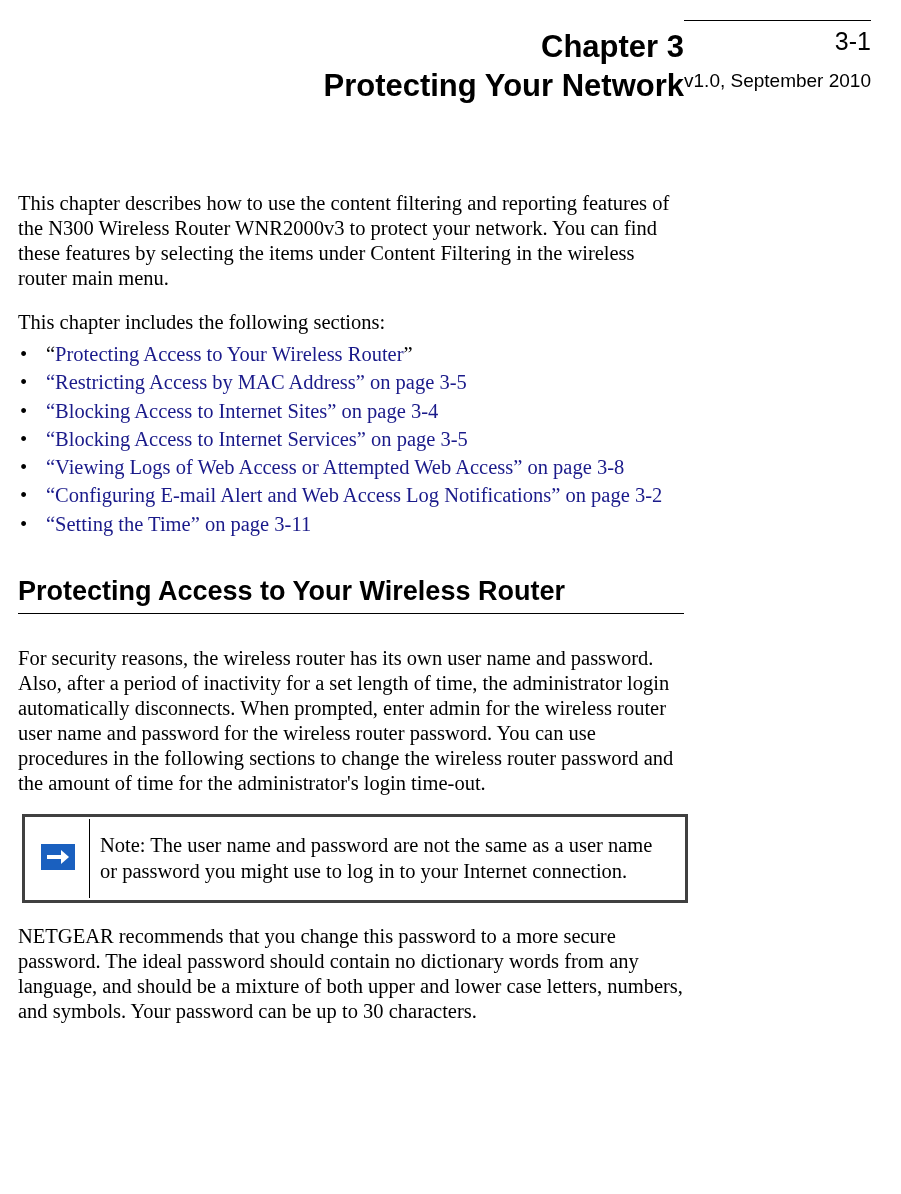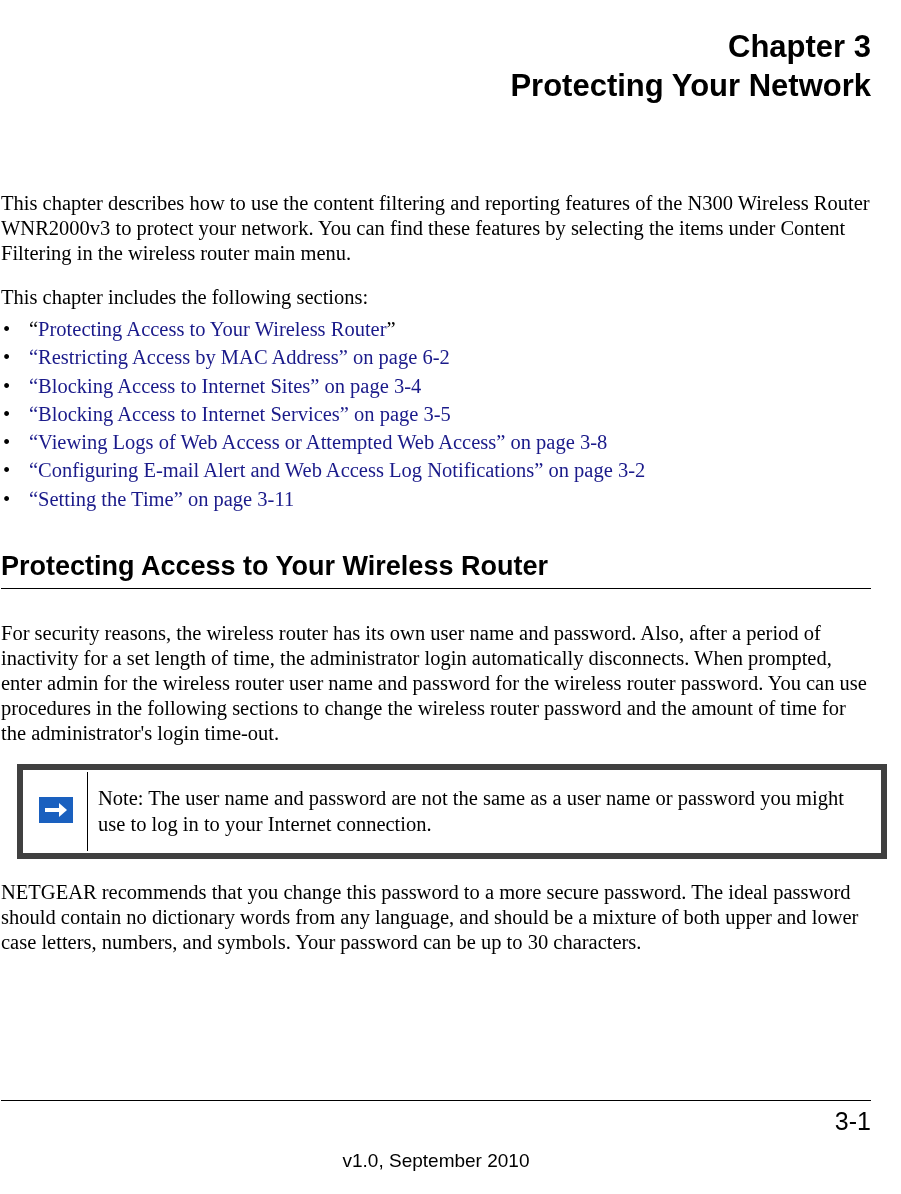--- a/index.html
+++ b/index.html
@@ -6,25 +6,25 @@
       margin: 0;
       padding: 0;
       font-family: "Times New Roman", Times, serif;
       color: #000;
       background: #fff;
       width: 901px;
       height: 1194px;
       box-sizing: border-box;
     }
     .page {
-      padding: 20px 30px 0 1px;
+      padding: 20px 30px 0 18px;
       box-sizing: border-box;
       height: 100%;
       display: flex;
-      flex-direction: column;
+      flex-direction: row;
     }
     .content {
       flex: 1;
     }
     .chapter-heading {
       text-align: right;
       font-family: Arial, Helvetica, sans-serif;
       font-weight: bold;
       font-size: 31px;
       line-height: 1.25;
@@ -72,22 +72,22 @@
     }
     .body-para {
       font-size: 20.5px;
       line-height: 1.22;
       margin-bottom: 18px;
     }
     .bold {
       font-weight: normal;
     }
     .note-box {
-      border: 6px solid #404040;
-      margin: 8px 0 18px 16px;
+      border: 3px solid #404040;
+      margin: 8px 0 18px 4px;
       width: 100%;
     }
     .note-box td.icon-cell {
       width: 50px;
       vertical-align: middle;
       border-right: 1px solid #000;
       padding: 14px 6px;
       text-align: center;
     }
     .note-box td.text-cell {
@@ -149,21 +149,21 @@
       <div>Chapter 3</div>
       <div>Protecting Your Network</div>
     </div>
 
     <p class="intro-para">This chapter describes how to use the content filtering and reporting features of the N300 Wireless Router WNR2000v3 to protect your network. You can find these features by selecting the items under Content Filtering in the wireless router main menu.</p>
 
     <p class="sections-para">This chapter includes the following sections:</p>
 
     <ul class="toc-list">
       <li><span>“</span><span class="toc-link">Protecting Access to Your Wireless Router</span><span>”</span></li>
-      <li><span class="toc-link">“Restricting Access by MAC Address” on page 6-2</span></li>
+      <li><span class="toc-link">“Restricting Access by MAC Address” on page 3-5</span></li>
       <li><span class="toc-link">“Blocking Access to Internet Sites” on page 3-4</span></li>
       <li><span class="toc-link">“Blocking Access to Internet Services” on page 3-5</span></li>
       <li><span class="toc-link">“Viewing Logs of Web Access or Attempted Web Access” on page 3-8</span></li>
       <li><span class="toc-link">“Configuring E-mail Alert and Web Access Log Notifications” on page 3-2</span></li>
       <li><span class="toc-link">“Setting the Time” on page 3-11</span></li>
     </ul>
 
     <div class="section-heading">Protecting Access to Your Wireless Router</div>
     <hr class="section-rule">
 

